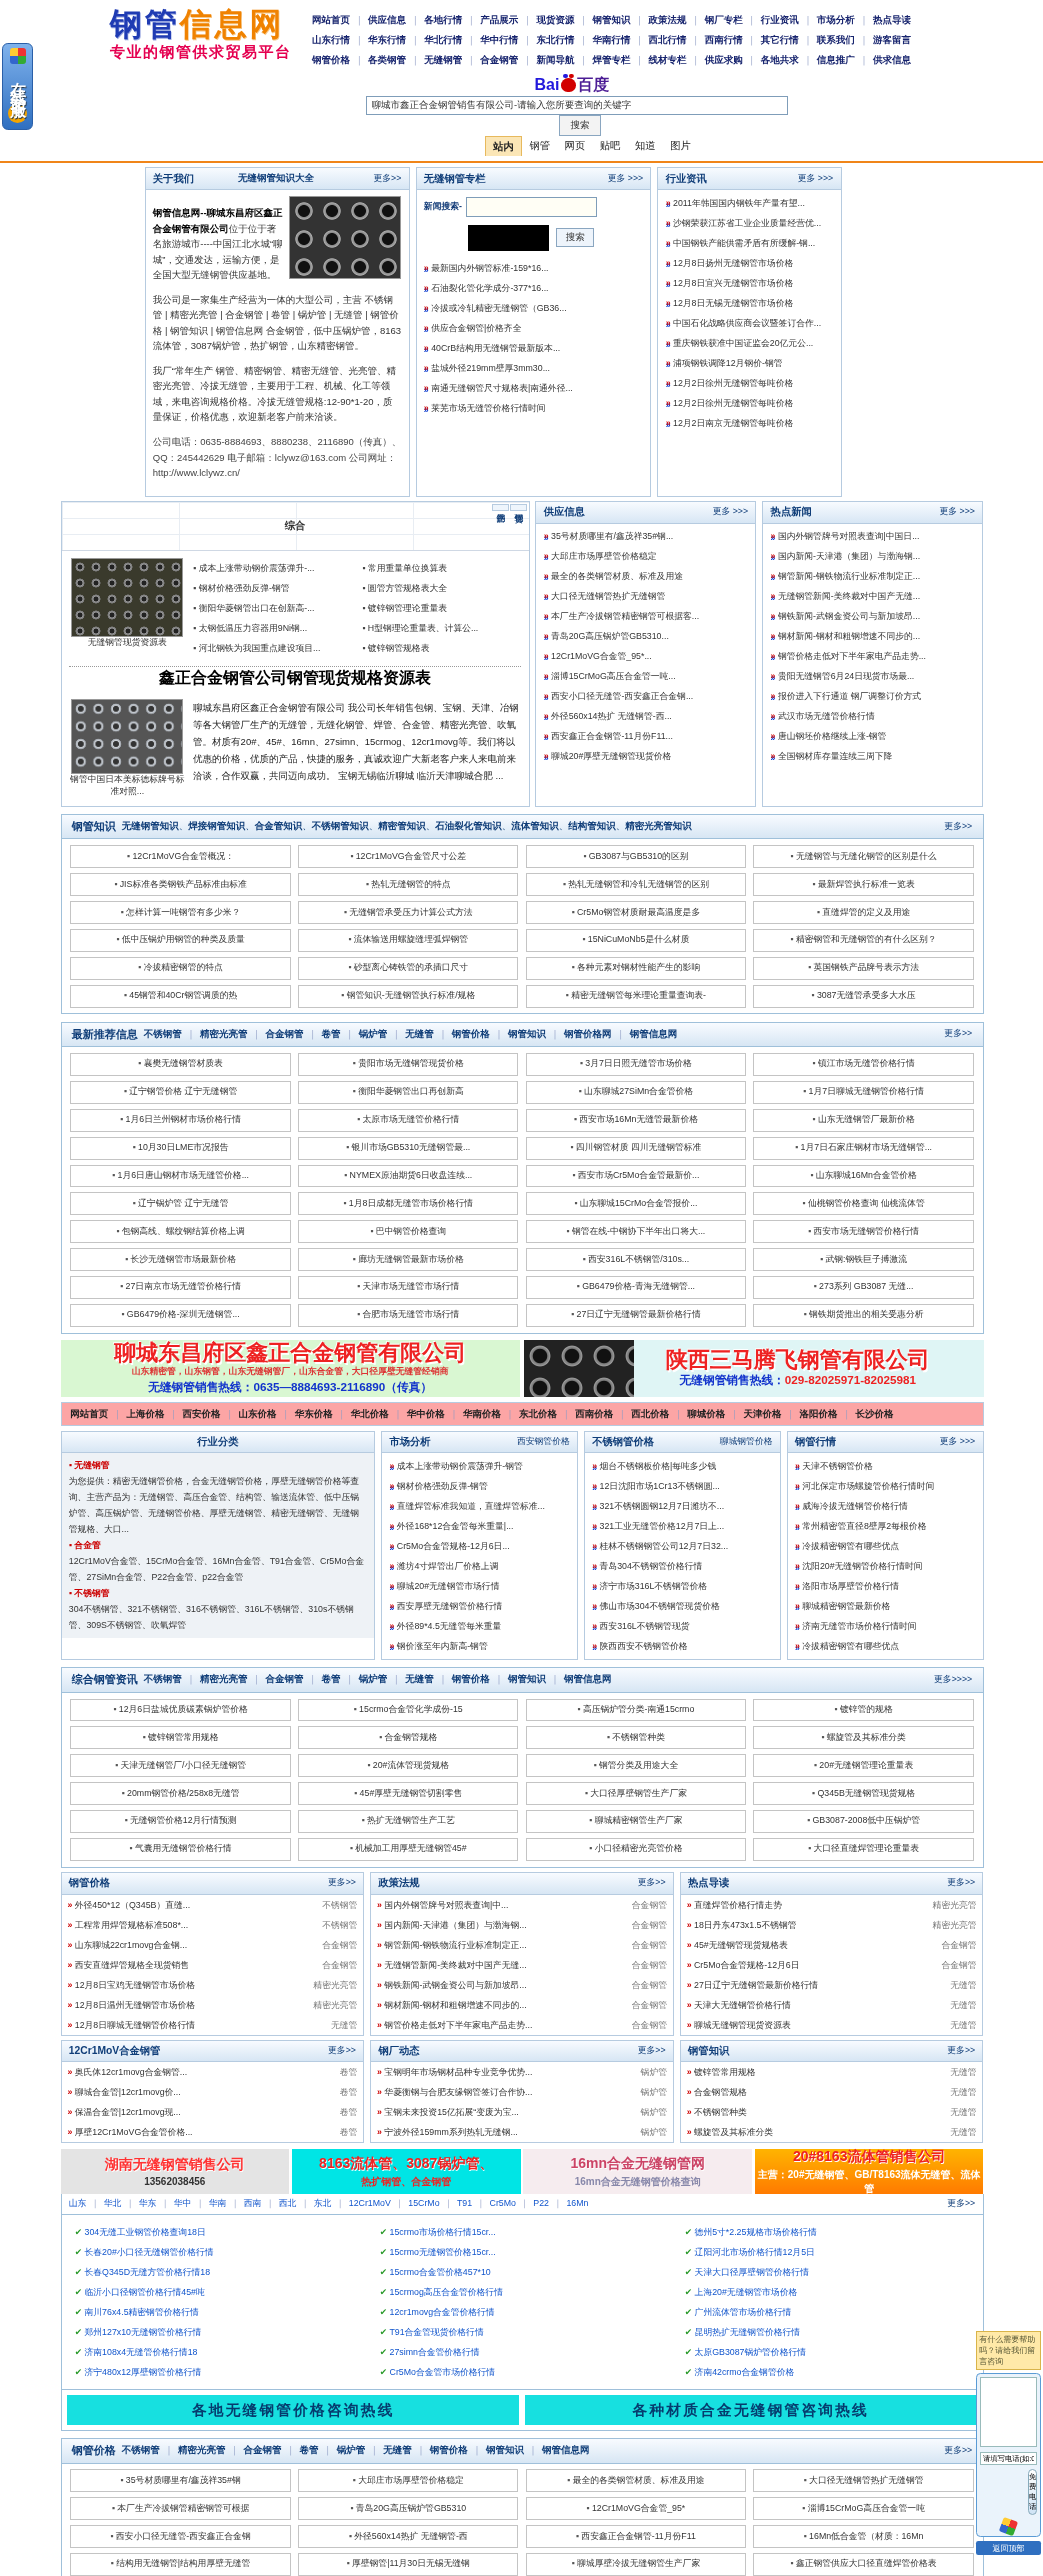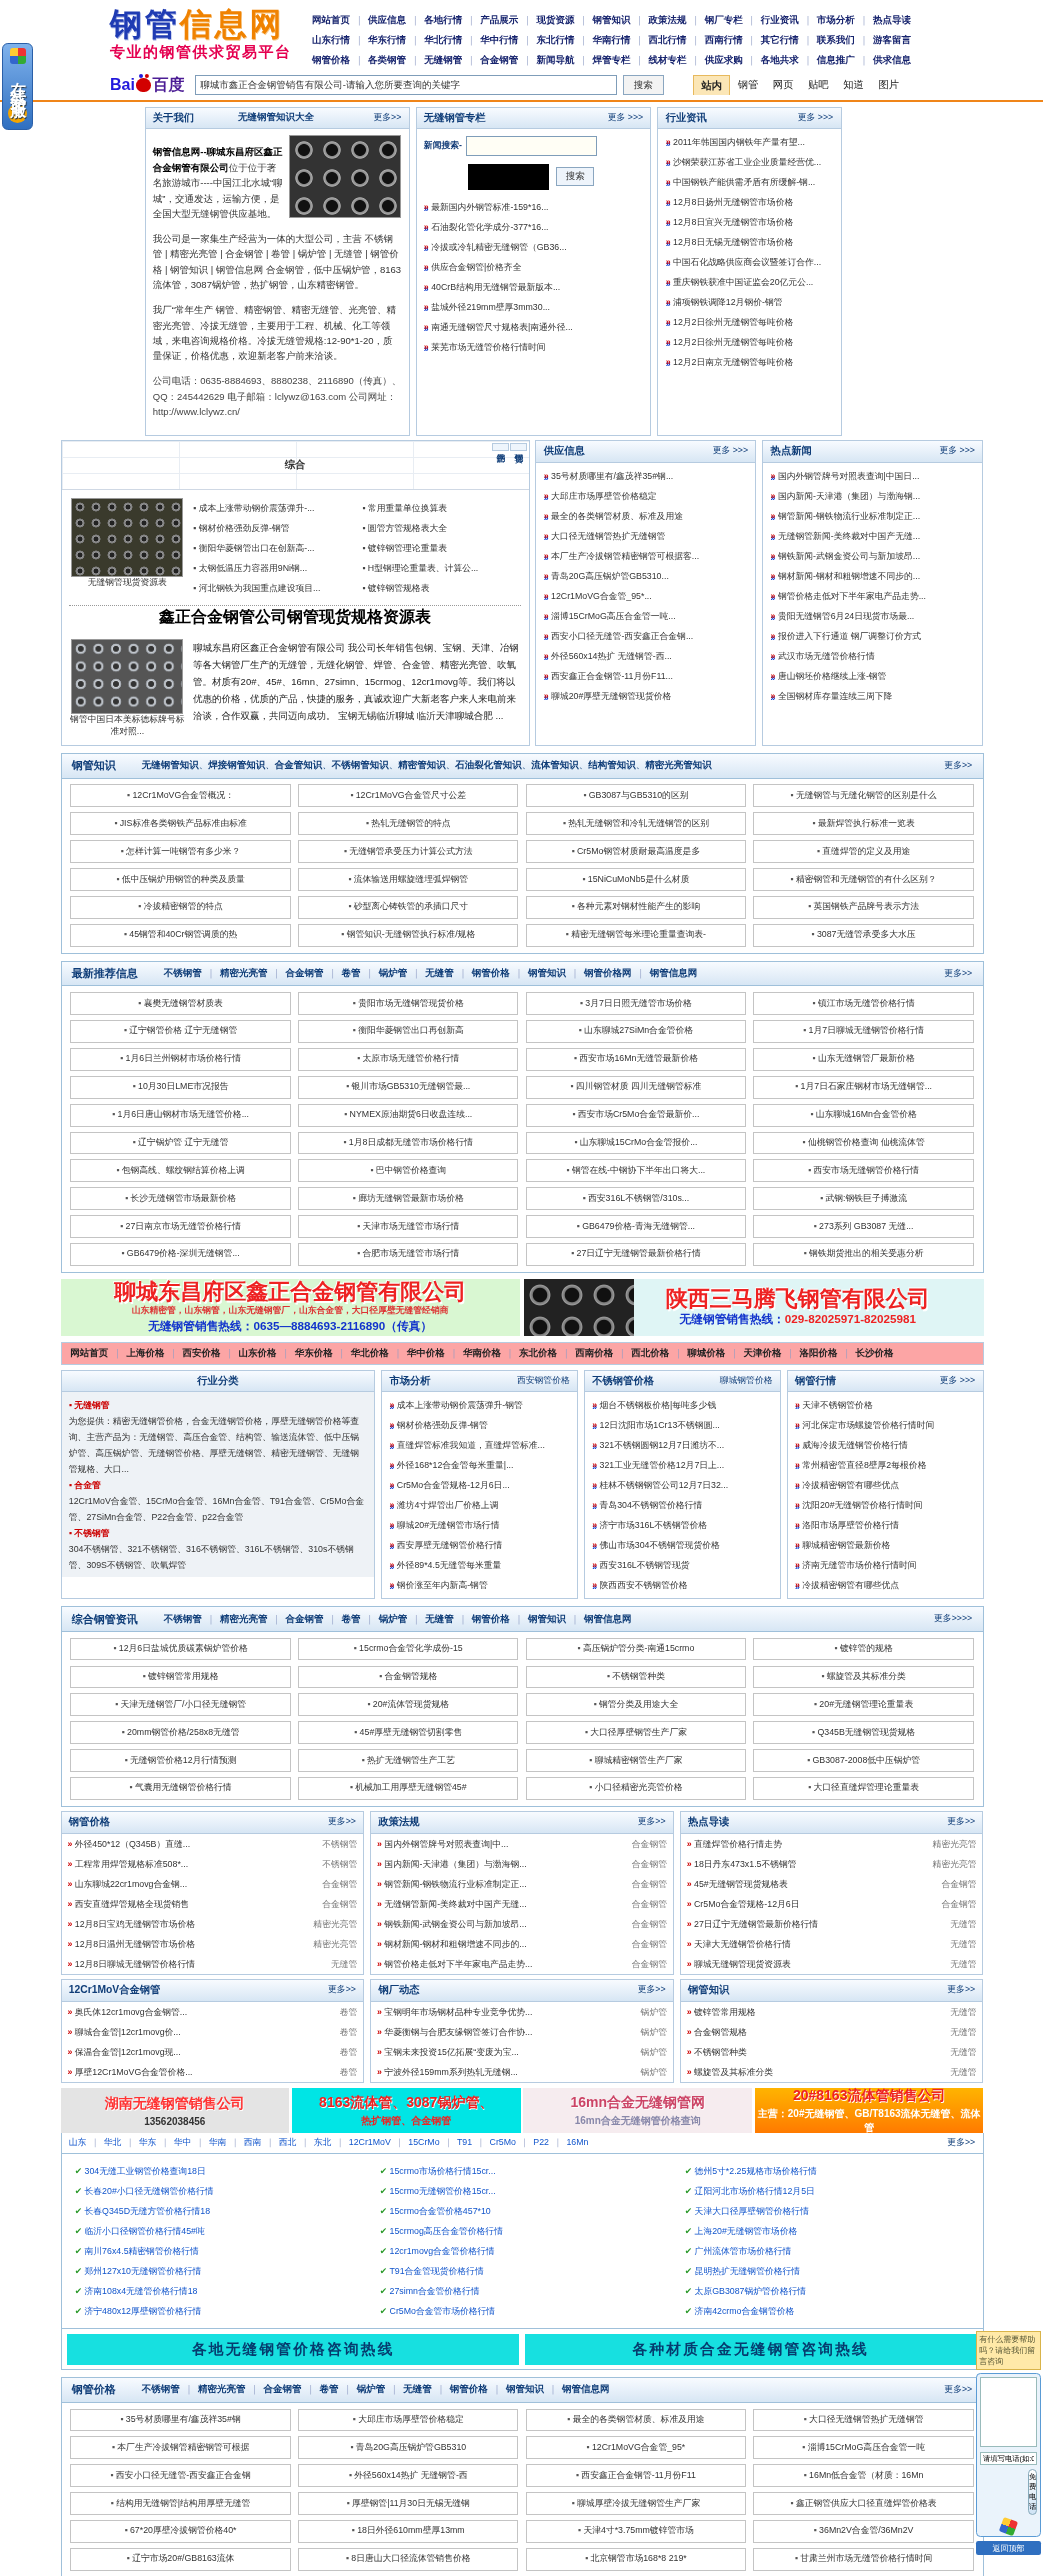--- a/index.html
+++ b/index.html
@@ -12,21 +12,21 @@
   .logo{font-size:32px;font-weight:bold;letter-spacing:2.9px;line-height:34px;white-space:nowrap;}
   .lg-blue{color:#1f3bb3;text-shadow:0.7px 0.7px 0 #9aa8e0;}
   .lg-orange{color:#f08200;text-shadow:0.7px 0.7px 0 #f6c98c;}
   .tagline{color:#e50050;font-weight:bold;font-size:15px;margin-top:1.5px;letter-spacing:1.5px;}
   .navs{margin-left:20.5px;padding-top:2.9px;}
   .nav{white-space:nowrap;line-height:19px;}
   .mainnav .tabitem{color:#17246e;font-weight:bold;font-size:9.5px;text-decoration:none;}
   .subnav .tabitem{color:#17246e;font-size:9.5px;font-weight:bold;text-decoration:none;}
   .tabitem+.tabitem::before{content:"｜";color:#8d9bc4;font-weight:normal;margin:0 4.4px;}
   
-  .searchbar{display:flex;align-items:center;padding:4.4px 0 4.4px 110px;}
+  .searchbar{display:flex;align-items:center;padding:4.4px 0 4.4px 110px;flex-direction:column;}
   .bdlogo{font-weight:bold;font-size:16px;display:flex;align-items:center;margin-right:10.3px;}
   .bd1{color:#2319dc;}
   .paw{width:14.7px;height:14.7px;border-radius:50% 50% 45% 45%;background:#d20000;display:inline-block;margin:0 1.5px;position:relative;}
   .paw::before{content:"";position:absolute;top:-3.7px;left:2.2px;width:4.4px;height:4.4px;border-radius:50%;background:#2319dc;box-shadow:5.9px 0 0 #d20000;}
   .bd2{color:#4c1d95;}
   .s-input{width:411px;height:17.6px;border:0.7px solid #7f9db9;font-size:9.5px;padding:0 4.4px;color:#333;}
   .s-btn{height:20.5px;margin-left:5.9px;padding:0 10.3px;font-size:9.5px;background:#f3f3f3;border:0.7px solid #8aa6c0;color:#333;}
   .s-tabs{margin-left:29px;display:flex;align-items:center;font-size:10.3px;}
   .s-tab{padding:2.9px 7.3px;color:#222;}
   .s-tab.active{background:#fbe6b6;border:0.7px solid #e7b95d;border-bottom:none;font-weight:bold;}
@@ -74,21 +74,21 @@
   .pipes3{width:110px;height:73px;background:#9aa0a8;background-image:radial-gradient(circle,#333 22%,#cfd3d8 26%,#aab0b8 40%,#555 44%);background-size:17.6px 17.6px;border:0.7px solid #999;margin:0 auto;}
   .twolists{display:flex;flex:1;gap:10.3px;}
   .twolists .list{flex:1;padding:0;}
   .dotted{border-top:0.7px dotted #999;margin:0 7.3px;}
   .sub-title{text-align:center;font-weight:bold;font-size:16px;color:#000;margin:1.5px 0 2.9px;}
   .sub-body{flex:1;line-height:17px;font-size:9.5px;color:#222;}
   .sp-col{width:221px;}
   
   .secband{background:linear-gradient(#f8fbff,#d7e6f4);border:0.7px solid #9fc0da;height:23.5px;display:flex;align-items:center;padding:0 10.3px;margin-top:7.3px;}
   .secband .b-title{font-size:11px;}
-  .bandtabs{margin-left:26px;display:flex;}
+  .bandtabs{margin-left:6px;display:flex;}
   .bandtabs .tabitem{color:#0f3d78;font-weight:bold;font-size:9.5px;}
   .knowtabs .tabitem+.tabitem::before{content:"、";color:#0f3d78;margin:0;}
   .gridwrap{border:0.7px solid #9fc0da;border-top:none;padding:5.9px 8.8px;background:#fff;}
   .grid4{display:grid;grid-template-columns:repeat(4,1fr);gap:5.1px 7.3px;}
   .cell{border:0.7px solid #c4c4c4;background:#fff;padding:4.4px 2.9px;text-align:center;font-size:8.8px;color:#333;white-space:nowrap;overflow:hidden;}
   .cell::before{content:"▪ ";color:#555;}
   
   .bigbans{display:flex;gap:4.4px;margin-top:5.9px;}
   .bban{flex:1;height:57px;position:relative;overflow:hidden;display:flex;flex-direction:column;justify-content:center;text-align:center;}
   .bban1{background:#d9f7d2;}

